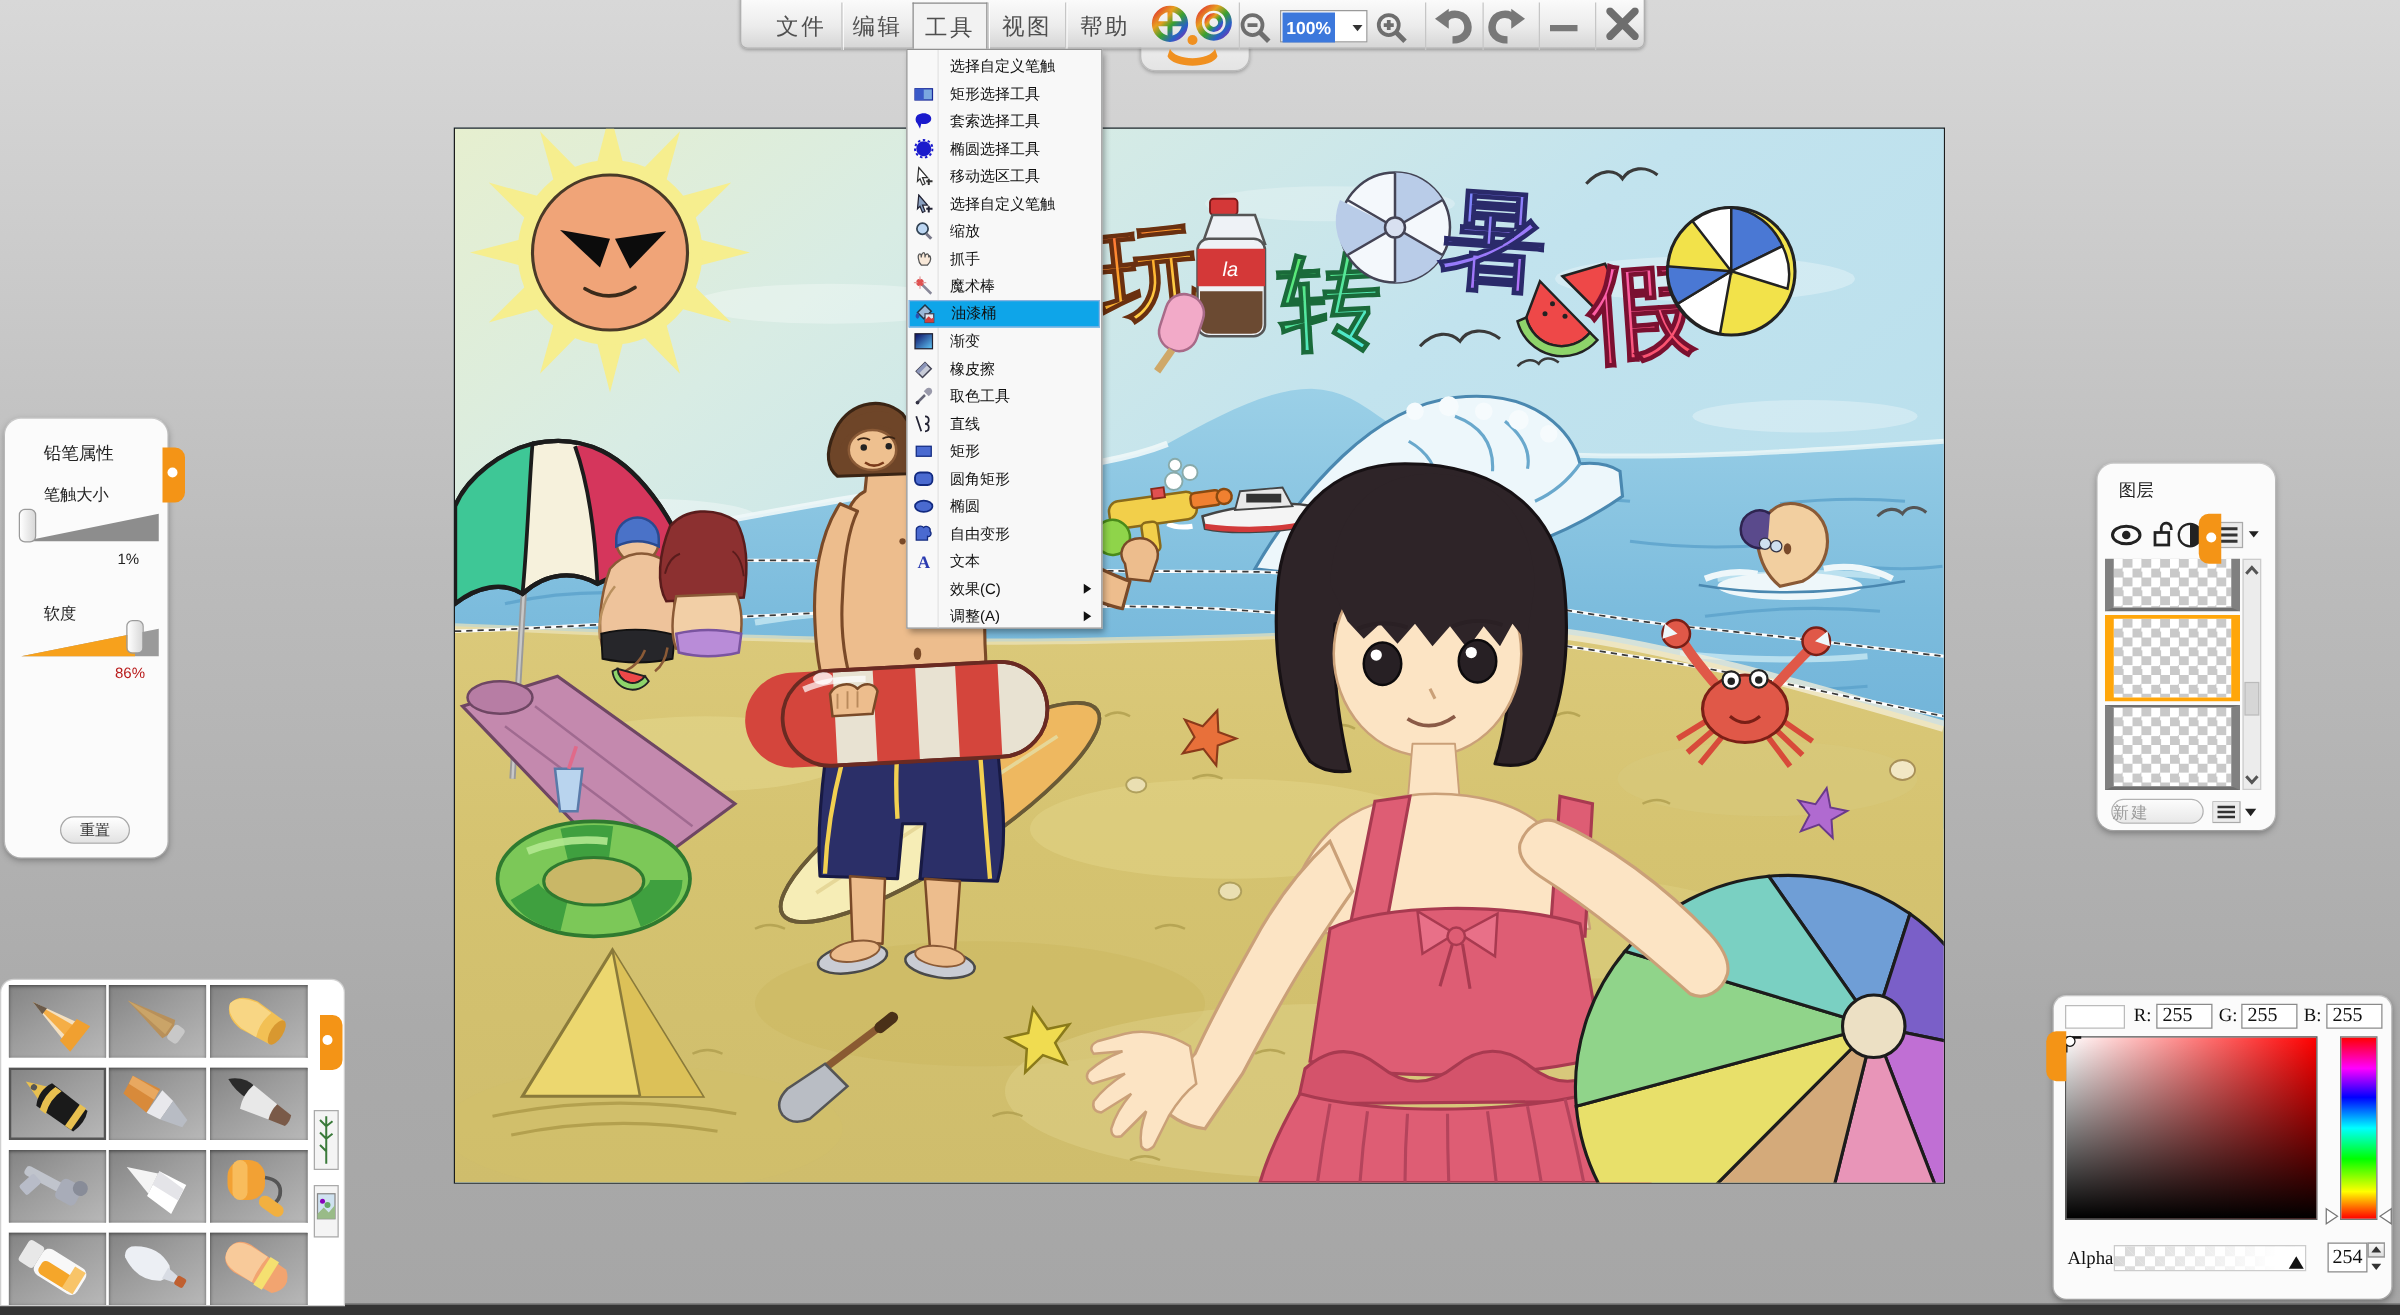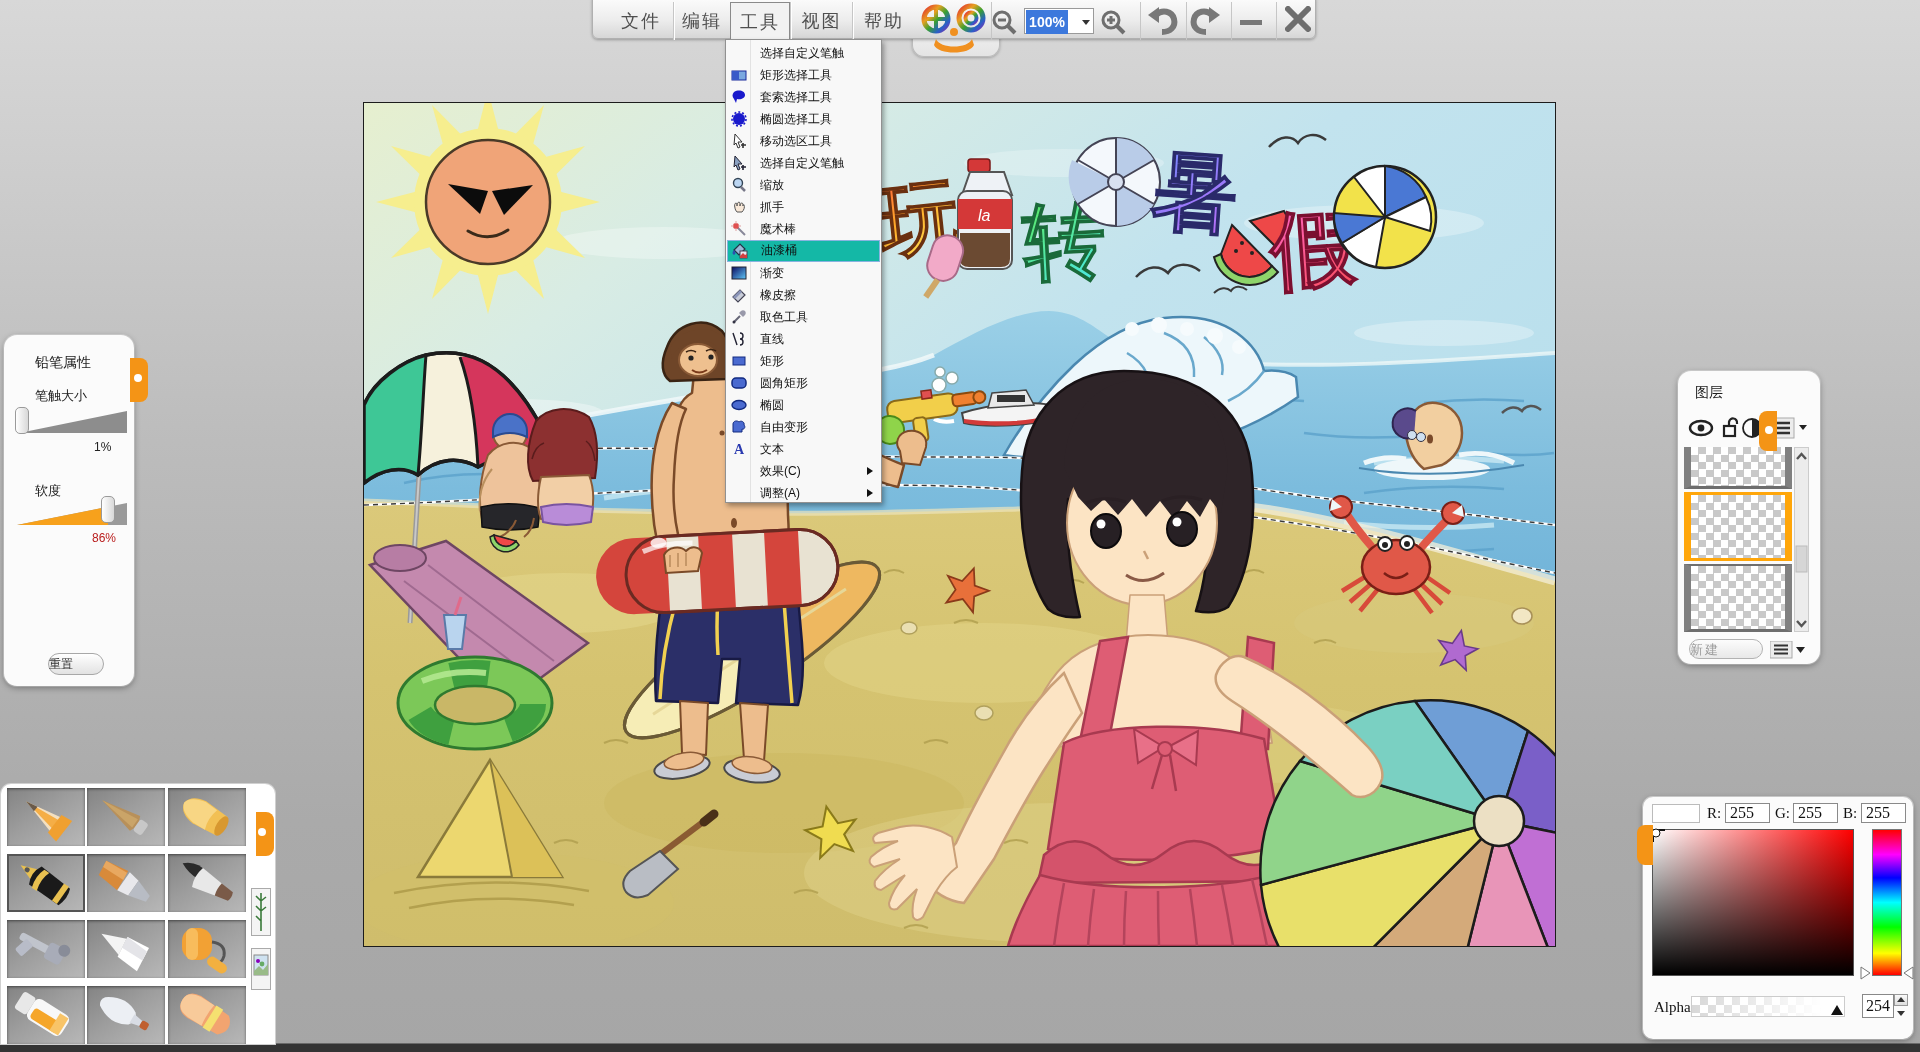--- a/index.html
+++ b/index.html
@@ -15,35 +15,35 @@
 .tbtn{position:absolute;top:7px;height:38px;border-left:1px solid #c6c6c6;box-shadow:inset 1px 0 0 #fff}
 #logotab{position:absolute;z-index:1;left:912px;top:0;width:88px;height:57px;background:linear-gradient(#fdfdfd,#e4e4e4);border:1px solid #bbb;border-top:none;border-radius:0 0 12px 12px;box-shadow:0 1px 3px rgba(0,0,0,.25)}
 #zoombox{position:absolute;left:431px;top:13px;width:70px;height:26px;background:#fff;border:1px solid #9a9a9a}
 #zoombox .sel{position:absolute;left:1px;top:1px;width:42px;height:24px;background:#3c78dc;color:#fff;font-size:14px;font-weight:bold;text-align:center;line-height:24px}
 #zoombox .car{position:absolute;right:3px;top:11px;width:0;height:0;border-left:4px solid transparent;border-right:4px solid transparent;border-top:5px solid #333}
 
 #dd{position:absolute;z-index:4;left:725px;top:39px;width:157px;height:464px;background:#f8f8f8;border:1px solid #919191;box-shadow:2px 3px 5px rgba(0,0,0,.35)}
 #dd:before{content:"";position:absolute;left:24px;top:0;bottom:0;width:1px;background:#e2e2e2}
 .ddr{position:absolute;left:1px;width:153px;height:22px;line-height:22px;font-size:12px;color:#111;white-space:nowrap}
 .ddr .tx{position:absolute;left:33px;top:0}
-.ddr.hl{background:#14b8a6;border:1px solid #88b3e0;line-height:20px}
+.ddr.hl{background:#0ea5e9;border:1px solid #88b3e0;line-height:20px}
 .ddr.hl .tx{top:-1px}
 .ddr svg{position:absolute;left:4px;top:3px}
 .ddr.hl svg{top:2px}
 .sub{position:absolute;right:7px;top:7px;width:0;height:0;border-top:4px solid transparent;border-bottom:4px solid transparent;border-left:6px solid #111}
 
 .panel{position:absolute;background:#fbfbfb;border-radius:13px;box-shadow:0 2px 6px rgba(0,0,0,.35),0 0 0 1px #d8d8d8}
 
 #pp{left:4px;top:335px;width:130px;height:351px}
 #pp .t1{position:absolute;left:31px;top:19px;font-size:14px;color:#222}
 #pp .t2{position:absolute;left:31px;top:52px;font-size:13px;color:#222}
 #pp .t3{position:absolute;left:31px;top:147px;font-size:13px;color:#222}
 #pp .v1{position:absolute;left:90px;top:105px;font-size:12px;color:#222}
 #pp .v2{position:absolute;left:88px;top:196px;font-size:12px;color:#b91c1c}
-#resetb{position:absolute;left:44px;top:318px;width:56px;height:22px;border:1px solid #a8a8a8;border-radius:11px;background:linear-gradient(#fff,#e2e2e2);font-size:12px;color:#333;line-height:21px}
+#resetb{position:absolute;left:44px;top:318px;width:56px;height:22px;border:1px solid #a8a8a8;border-radius:11px;background:linear-gradient(#fff,#e2e2e2);font-size:12px;color:#333;text-align:center;line-height:21px}
 .knob{position:absolute;width:14px;height:27px;border:1px solid #9a9a9a;border-radius:5px;background:linear-gradient(90deg,#fff,#d8d8d8)}
 .tab-orange{position:absolute;background:#f49416;border-radius:5px}
 
 #bp{position:absolute;left:1px;top:784px;width:274px;height:260px;background:#fff;border-radius:10px 10px 0 0;box-shadow:0 0 0 1px #d0d0d0}
 .bcell{position:absolute;width:78px;height:58px;background:linear-gradient(145deg,#838383,#9d9d9d 45%,#b8b8b8);box-shadow:inset 0 1px 3px rgba(0,0,0,.5)}
 
 #lp{left:1678px;top:371px;width:142px;height:293px}
 #lp .t1{position:absolute;left:17px;top:13px;font-size:14px;color:#222}
 #lptab{position:absolute;left:1756px;top:376px;width:22px;height:88px;background:#f2f2f2;border-radius:8px 0 0 8px;box-shadow:0 1px 3px rgba(0,0,0,.3)}
 #newb{position:absolute;left:11px;top:268px;width:74px;height:20px;border:1px solid #b2b2b2;border-radius:10px;background:linear-gradient(#fcfcfc,#e8e8e8);font-size:13px;color:#9a9a9a;text-align:left;line-height:19px;letter-spacing:2px}

